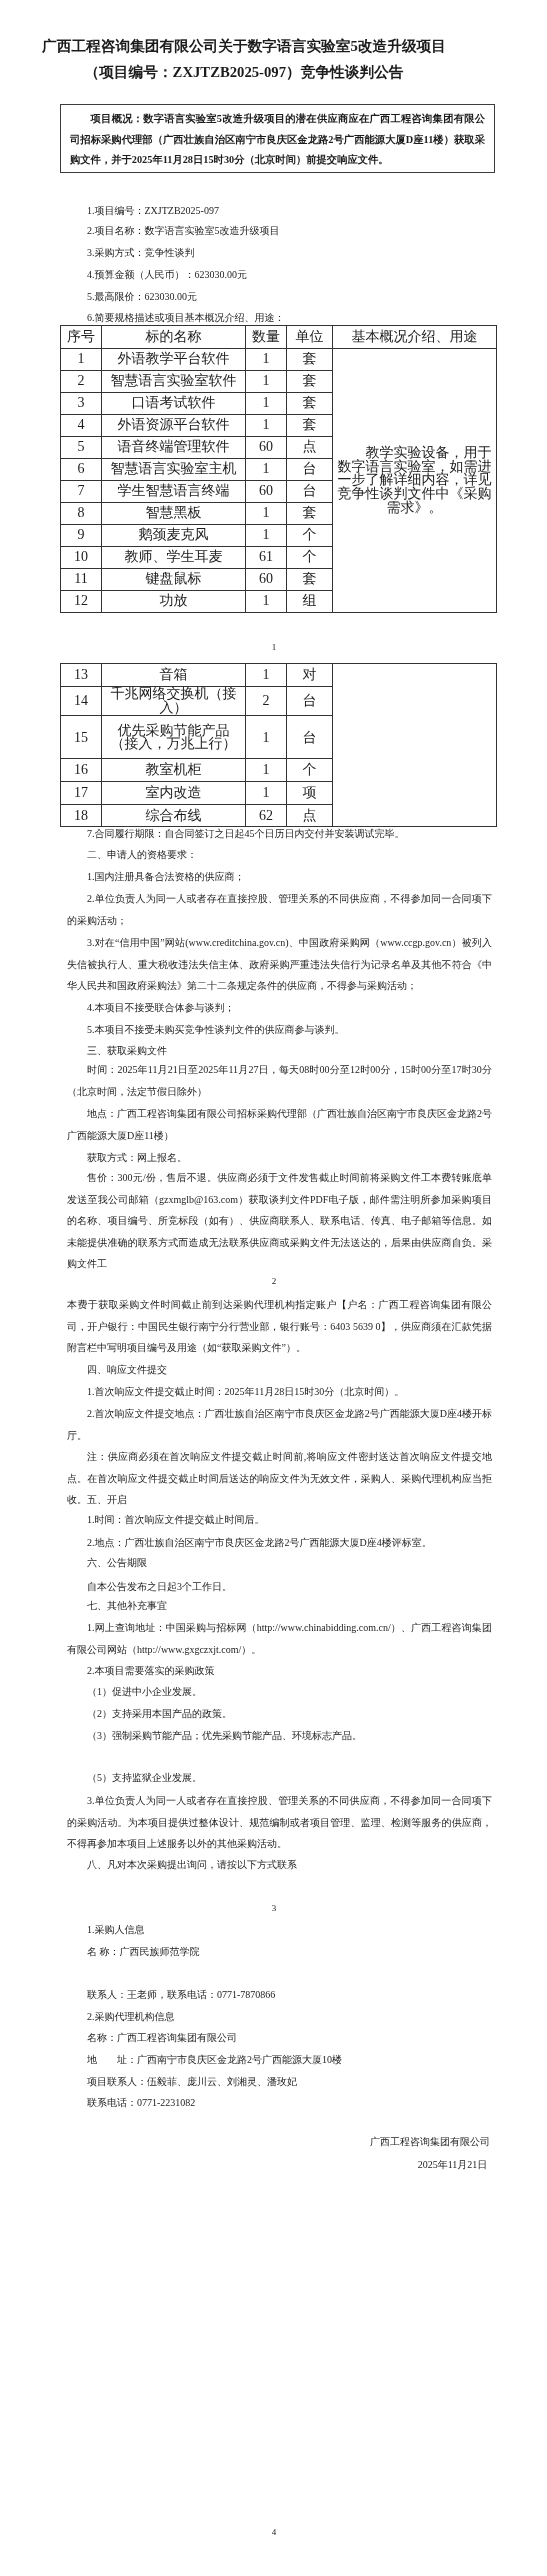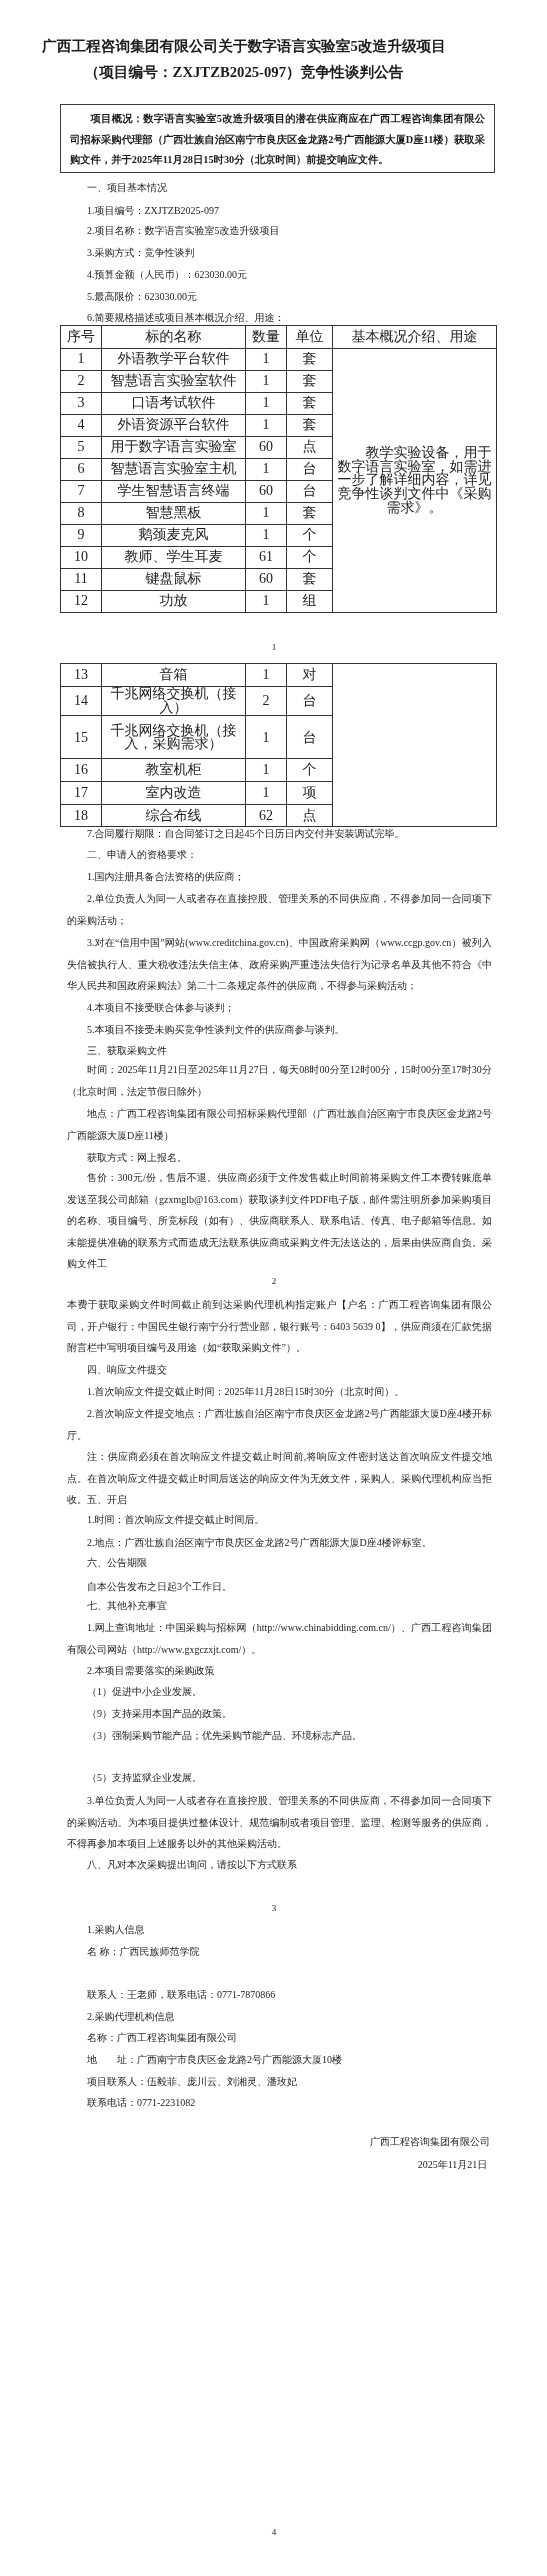--- a/index.html
+++ b/index.html
@@ -32,21 +32,20 @@
 
 <div id="doc">
 
   <div class="doc-title">
     <div>广西工程咨询集团有限公司关于数字语言实验室5改造升级项目</div>
     <div>（项目编号：ZXJTZB2025-097）竞争性谈判公告</div>
   </div>
 
   <div class="overview-box">项目概况：数字语言实验室5改造升级项目的潜在供应商应在广西工程咨询集团有限公司招标采购代理部（广西壮族自治区南宁市良庆区金龙路2号广西能源大厦D座11楼）获取采购文件，并于2025年11月28日15时30分（北京时间）前提交响应文件。</div>
 
-  <div class="para" style="top:177px">一、项目基本情况</div>
   <div class="para" style="top:200px">1.项目编号：ZXJTZB2025-097</div>
   <div class="para" style="top:220px">2.项目名称：数字语言实验室5改造升级项目</div>
   <div class="para" style="top:242px">3.采购方式：竞争性谈判</div>
   <div class="para" style="top:264px">4.预算金额（人民币）：623030.00元</div>
   <div class="para" style="top:286px">5.最高限价：623030.00元</div>
   <div class="para" style="top:307px">6.简要规格描述或项目基本概况介绍、用途：</div>
 
   <table class="doc-table" style="top:325px">
     <colgroup>
         <col style="width:41px">
@@ -83,21 +82,21 @@
       <td>套</td>
     </tr>
     <tr>
       <td>4</td>
       <td>外语资源平台软件</td>
       <td>1</td>
       <td>套</td>
     </tr>
     <tr>
       <td>5</td>
-      <td>用于数字语言实验室</td>
+      <td>语音终端管理软件</td>
       <td>60</td>
       <td>点</td>
     </tr>
     <tr>
       <td>6</td>
       <td>智慧语言实验室主机</td>
       <td>1</td>
       <td>台</td>
     </tr>
     <tr>
@@ -158,21 +157,21 @@
       <td rowspan="6"></td>
     </tr>
     <tr class="hdr">
       <td>14</td>
       <td>千兆网络交换机（接入）</td>
       <td>2</td>
       <td>台</td>
     </tr>
     <tr class="tall">
       <td>15</td>
-      <td>千兆网络交换机（接入，采购需求）</td>
+      <td>优先采购节能产品（接入，万兆上行）</td>
       <td>1</td>
       <td>台</td>
     </tr>
     <tr class="hdr">
       <td>16</td>
       <td>教室机柜</td>
       <td>1</td>
       <td>个</td>
     </tr>
     <tr class="hdr">
@@ -218,21 +217,21 @@
   <div class="para" style="top:1509px">1.时间：首次响应文件提交截止时间后。</div>
   <div class="para" style="top:1532px">2.地点：广西壮族自治区南宁市良庆区金龙路2号广西能源大厦D座4楼评标室。</div>
 
   <div class="para" style="top:1552px">六、公告期限</div>
   <div class="para" style="top:1576px">自本公告发布之日起3个工作日。</div>
 
   <div class="para" style="top:1595px">七、其他补充事宜</div>
   <div class="para" style="top:1617px">1.网上查询地址：中国采购与招标网（http://www.chinabidding.com.cn/）、广西工程咨询集团有限公司网站（http://www.gxgczxjt.com/）。</div>
   <div class="para" style="top:1660px">2.本项目需要落实的采购政策</div>
   <div class="para" style="top:1681px">（1）促进中小企业发展。</div>
-  <div class="para" style="top:1703px">（9）支持采用本国产品的政策。</div>
+  <div class="para" style="top:1703px">（2）支持采用本国产品的政策。</div>
   <div class="para" style="top:1725px">（3）强制采购节能产品；优先采购节能产品、环境标志产品。</div>
   <div class="para" style="top:1767px">（5）支持监狱企业发展。</div>
   <div class="para" style="top:1790px">3.单位负责人为同一人或者存在直接控股、管理关系的不同供应商，不得参加同一合同项下的采购活动。为本项目提供过整体设计、规范编制或者项目管理、监理、检测等服务的供应商，不得再参加本项目上述服务以外的其他采购活动。</div>
 
   <div class="para" style="top:1854px">八、凡对本次采购提出询问，请按以下方式联系</div>
 
   <div class="pg" style="top:1903px">3</div>
 
   <div class="para" style="top:1919px">1.采购人信息</div>
   <div class="para" style="top:1941px">名 称：广西民族师范学院</div>

